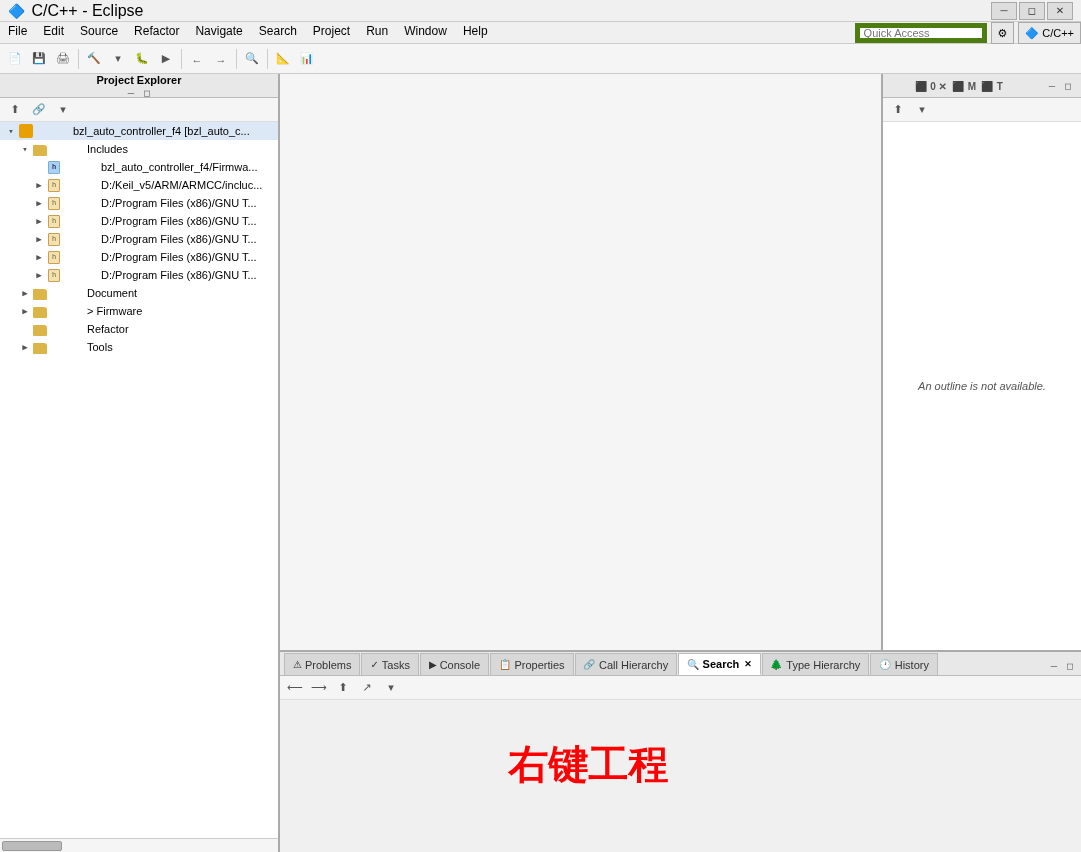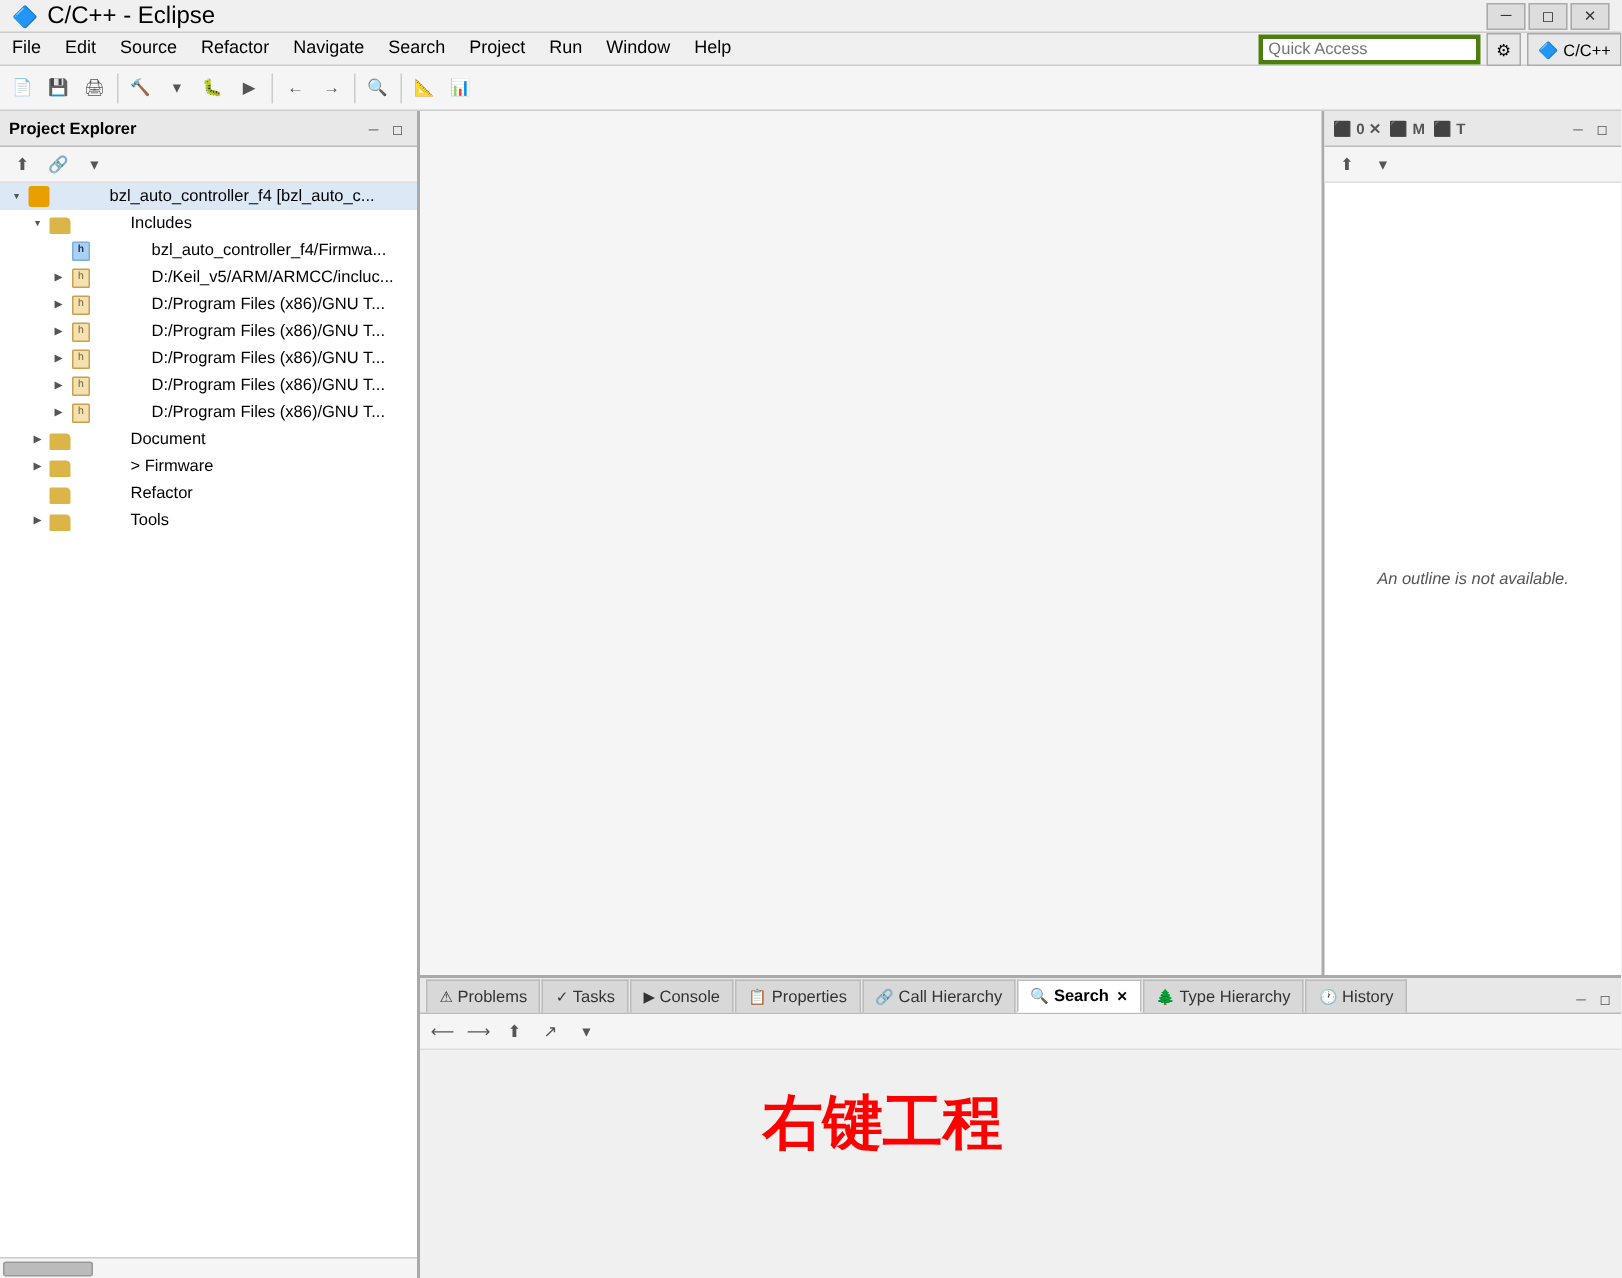--- a/index.html
+++ b/index.html
@@ -58,21 +58,21 @@
       font-size: 11px; color: #555;
     }
     .toolbar-sep { width: 1px; height: 20px; background: #ccc; margin: 0 2px; }
     .toolbar-right {
       margin-left: auto;
       display: flex;
       align-items: center;
       gap: 4px;
     }
     .quick-access-input {
-      height: 20px; width: 148px; border: 3px solid #4d7c0f; padding: 0 4px;
+      height: 20px; width: 132px; border: 5px solid #4d7c0f; padding: 0 4px;
       font-size: 11px; background: white;
     }
     .perspective-btn {
       height: 22px; padding: 0 6px; border: 1px solid #aaa; background: #e8e8e8;
       font-size: 11px; cursor: pointer; display: flex; align-items: center; gap: 2px;
     }
 
     
     .main-container {
       display: flex;
@@ -100,20 +100,21 @@
     .panel-header {
       background: #e8e8e8;
       border-bottom: 1px solid #bbb;
       height: 24px;
       display: flex;
       align-items: center;
       padding: 0 6px;
       font-size: 11px;
       font-weight: bold;
       color: #000;
+      flex-direction: column;
     }
     .panel-header-title { flex: 1; }
     .panel-header-controls { display: flex; gap: 2px; align-items: center; }
     .panel-ctrl-btn {
       width: 14px; height: 14px; font-size: 9px; cursor: pointer;
       display: flex; align-items: center; justify-content: center;
       border: none; background: transparent; color: #555;
     }
 
     .panel-toolbar {
@@ -214,21 +215,21 @@
     .outline-header {
       background: #e8e8e8;
       border-bottom: 1px solid #bbb;
       height: 24px;
       display: flex;
       align-items: center;
       padding: 0 6px;
       font-size: 11px;
       font-weight: bold;
     }
-    .outline-header-title { flex: 1; }
+    .outline-header-title { flex: 1; margin-left: 26px; }
     .outline-toolbar {
       background: #f5f5f5;
       height: 24px;
       display: flex;
       align-items: center;
       padding: 0 4px;
       gap: 2px;
       border-bottom: 1px solid #ddd;
     }
     .outline-content {
@@ -296,21 +297,21 @@
       padding: 8px 12px;
       font-size: 12px;
       color: #333;
     }
 
     .search-link { color: #0066cc; text-decoration: underline; cursor: pointer; }
 
     
     .watermark {
       position: absolute;
-      bottom: 76px;
+      bottom: 60px;
       left: 50%;
       transform: translateX(-20%);
       font-size: 40px;
       font-weight: bold;
       color: #ff0000;
       pointer-events: none;
       z-index: 10;
       margin-top: 20px;
     }
 

